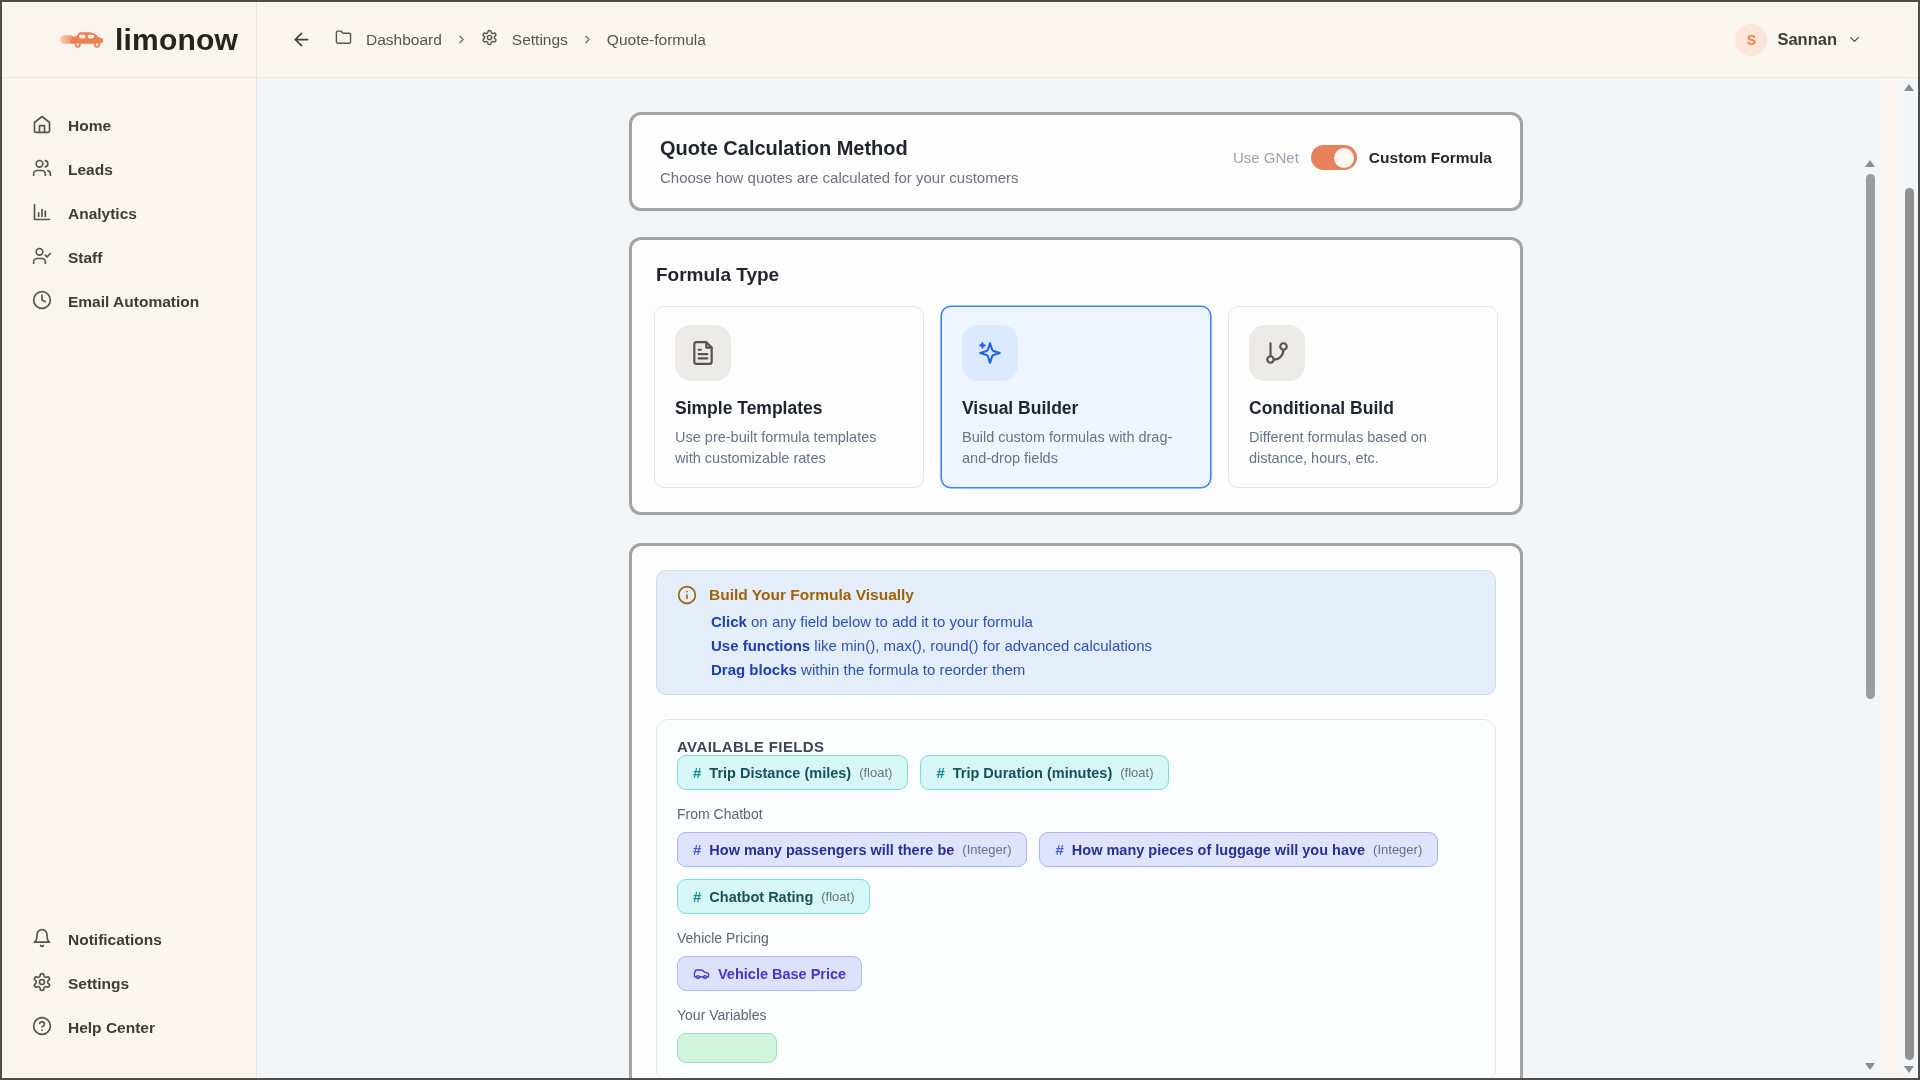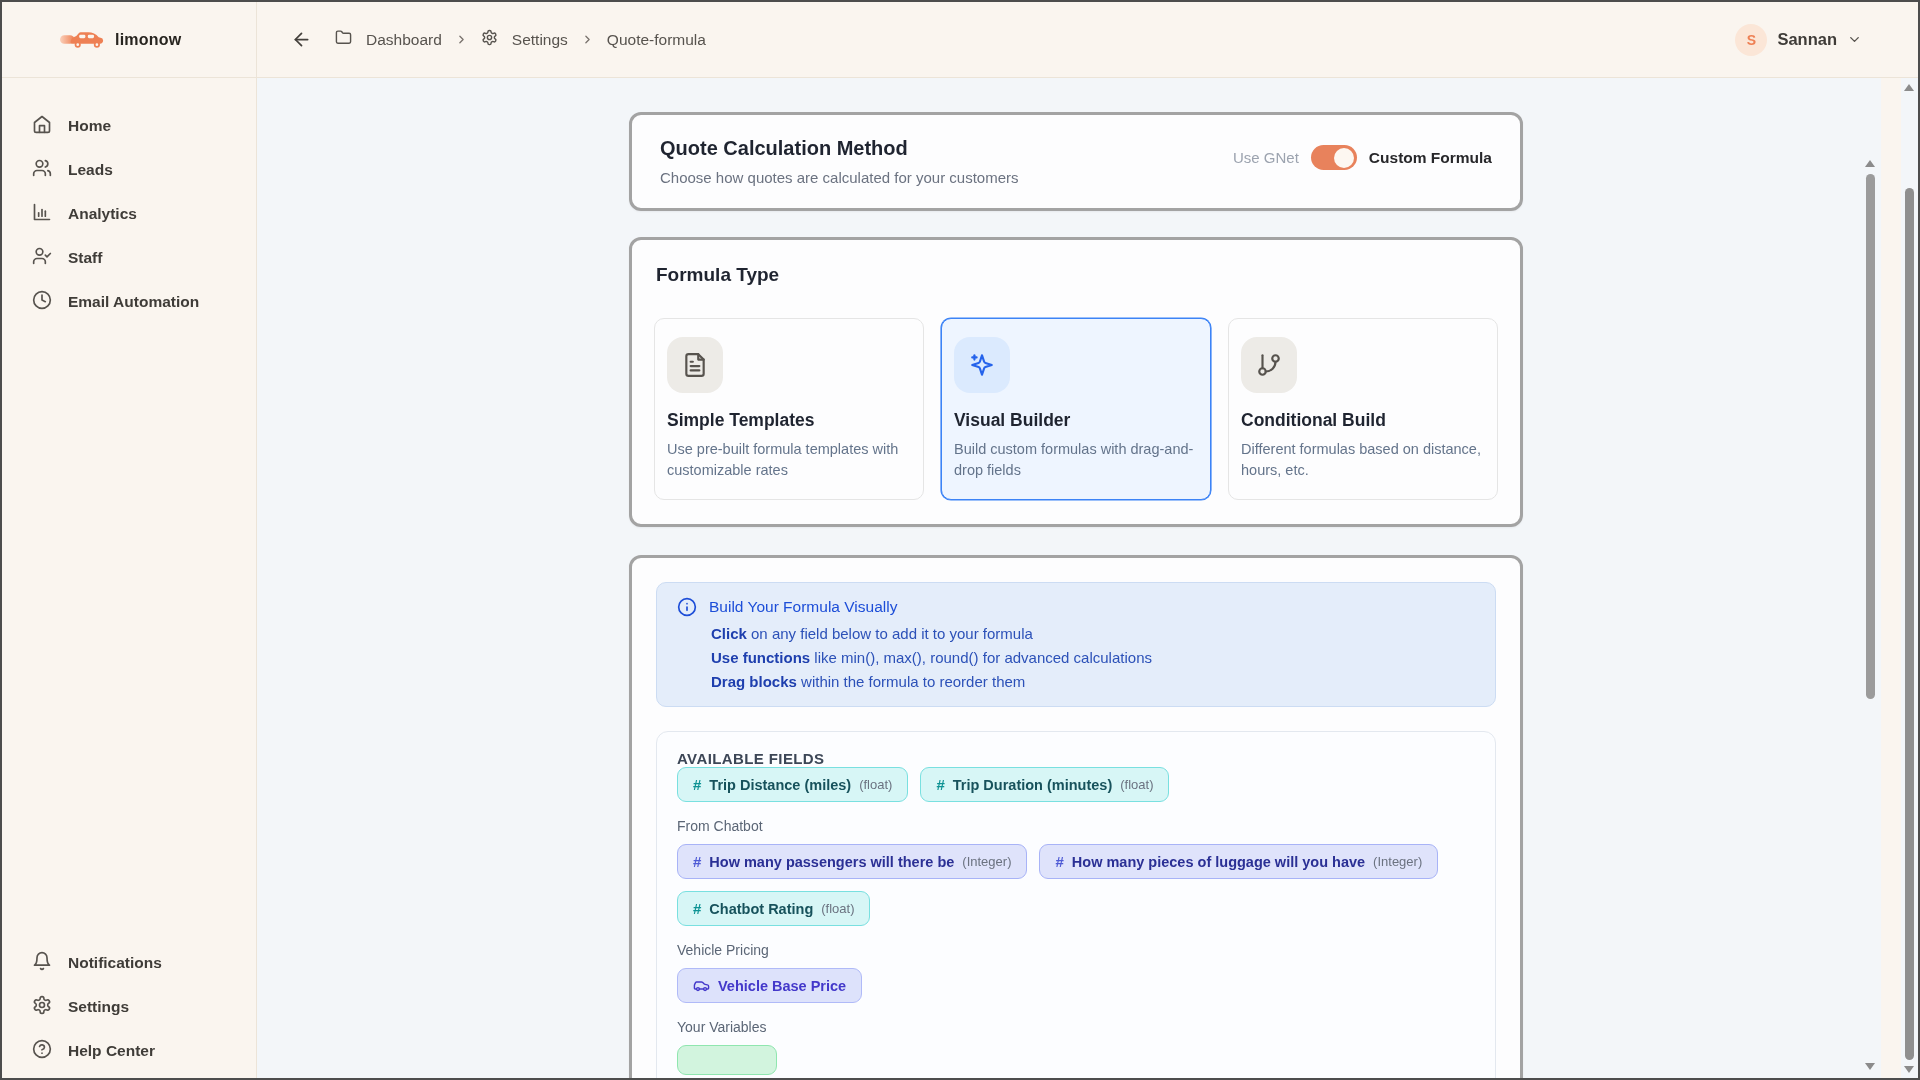--- a/index.html
+++ b/index.html
@@ -4,35 +4,35 @@
 <style>
   * { box-sizing: border-box; }
   html,body { margin:0; padding:0; width:1920px; height:1080px; overflow:hidden;
     font-family:"Liberation Sans","DejaVu Sans",sans-serif; background:#2e2e2e; }
   .frame { position:absolute; inset:0; border:2px solid #4d4d4d; background:#faf5ef;
     display:grid; grid-template-columns:255px 1fr; grid-template-rows:76px 1fr; }
 
   
   .brand { grid-column:1; grid-row:1; background:#faf5ef; border-right:1px solid #ece4d8;
     border-bottom:1px solid #ece4d8; display:flex; align-items:center; padding-left:58px; gap:9px; }
-  .brand-name { font-size:16px; font-weight:800; color:#27241f; letter-spacing:.2px; }
+  .brand-name { font-size:30px; font-weight:800; color:#27241f; letter-spacing:.2px; }
   .topbar { grid-column:2; grid-row:1; background:#faf5ef; border-bottom:1px solid #ece4d8;
     display:flex; align-items:center; justify-content:space-between; padding:0 56px 0 34px; }
   .crumbs { display:flex; align-items:center; gap:13px; color:#57534e; font-size:15.5px; }
   .back-btn { display:flex; align-items:center; color:#44403c; cursor:pointer; margin-right:10px; }
   .crumb { display:flex; align-items:center; gap:14px; cursor:pointer; }
   .crumb-sep { color:#78716c; display:flex; }
   .user-chip { display:flex; align-items:center; gap:10px; cursor:pointer; }
   .avatar { width:32px; height:32px; border-radius:50%; background:#fbe6d7; color:#ee8054;
     font-weight:700; font-size:14px; display:flex; align-items:center; justify-content:center; }
   .user-name { font-size:16.5px; font-weight:700; color:#3f3c38; }
 
   
   .sidebar { grid-column:1; grid-row:2; background:#faf5ef; border-right:1px solid #ece4d8;
-    display:flex; flex-direction:column; padding:26px 0 5px 0; }
+    display:flex; flex-direction:column; padding:26px 0 28px 0; }
   .nav-item { display:flex; align-items:center; gap:16px; padding:10px 10px 10px 30px;
     font-size:15.5px; font-weight:600; color:#3f3c38; cursor:pointer; }
   .nav-item svg { color:#57534e; }
   .sidebar-footer { margin-top:auto; }
 
   
   .main { grid-column:2; grid-row:2; position:relative; background:#f3f6f9; overflow:hidden; }
   .content { width:894px; margin-left:372px; padding-top:34px; }
 
   .card { background:#fdfdfe; border:3px solid #a3a3a3; border-radius:12px;
@@ -47,33 +47,33 @@
   .toggle-right { font-size:15.5px; font-weight:700; color:#27272a; }
   .toggle { width:46px; height:25px; border-radius:13px; background:#e8825c; position:relative; cursor:pointer; }
   .toggle::after { content:""; position:absolute; top:2.5px; right:3px; width:20px; height:20px;
     border-radius:50%; background:#fdf7f1; }
 
   
   .ft-card { margin-top:26px; padding:24px 22px; }
   .ft-title { font-size:19px; font-weight:700; color:#1f2430; margin:0 0 20px 2px; }
   .ft-grid { display:grid; grid-template-columns:1fr 1fr 1fr; gap:17px; }
   .opt-card { border:1.5px solid #e5e5e5; border-radius:10px; background:#fdfdfe;
-    padding:18px 12px; min-height:168px; cursor:pointer;margin-top:12px; }
+    padding:18px 20px; min-height:168px; cursor:pointer; }
   .opt-card.selected { border-color:#3c83f6; box-shadow:0 0 0 .6px #3c83f6; background:#eef5ff; }
   .tile { width:56px; height:56px; border-radius:16px; background:#edebe7; color:#57534e;
     display:flex; align-items:center; justify-content:center; margin-bottom:17px; }
   .selected .tile { background:#dbeafe; color:#2563eb; }
   .opt-name { font-size:17.5px; font-weight:700; color:#1f2430; margin-bottom:8px; }
   .opt-desc { font-size:14.5px; color:#64748b; line-height:1.45; }
 
   
   .builder-card { margin-top:28px; padding:24px; height:640px; }
   .infobox { background:#e4edfa; border:1px solid #ccdcf3; border-radius:10px; padding:14px 20px 16px; }
-  .infobox-head { display:flex; align-items:center; gap:12px; color:#1d4ed8;
-    font-size:15.5px; font-weight:400; }
+  .infobox-head { display:flex; align-items:center; gap:12px; color:#a16207;
+    font-size:15.5px; font-weight:700; }
   .tips { margin:8px 0 0 34px; }
   .tip { font-size:15px; color:#2c51b8; margin-top:7px; }
   .tip b { color:#1e3fae; }
 
   .fields-panel { margin-top:24px; border:1px solid #e3e8ef; border-radius:12px;
     background:#fcfdff; padding:18px 20px; }
   .panel-title { font-size:15px; font-weight:700; color:#3c4656; letter-spacing:.4px; }
   .group-label { font-size:14px; color:#5b6676; margin:16px 0 10px; }
   .chips-row { display:flex; flex-wrap:wrap; gap:12px; }
   .chip { display:inline-flex; align-items:center; gap:8px; padding:8px 15px; border-radius:9px;

